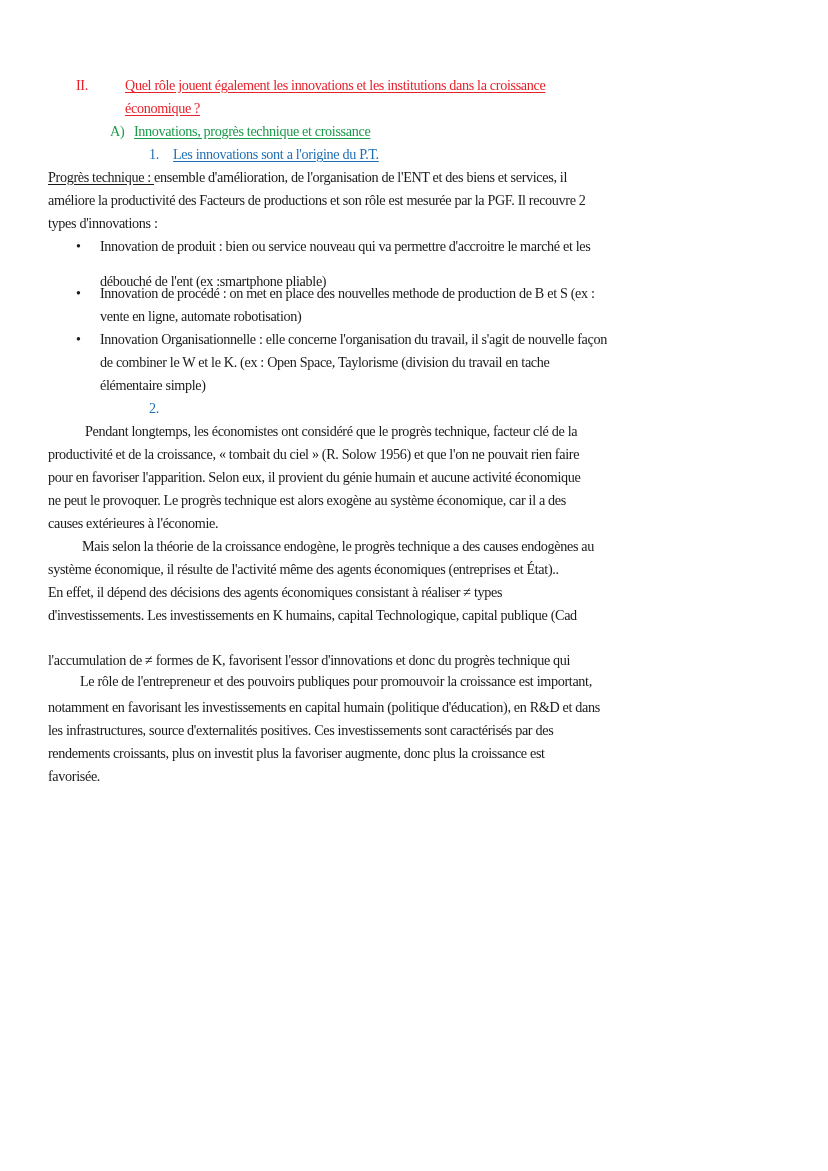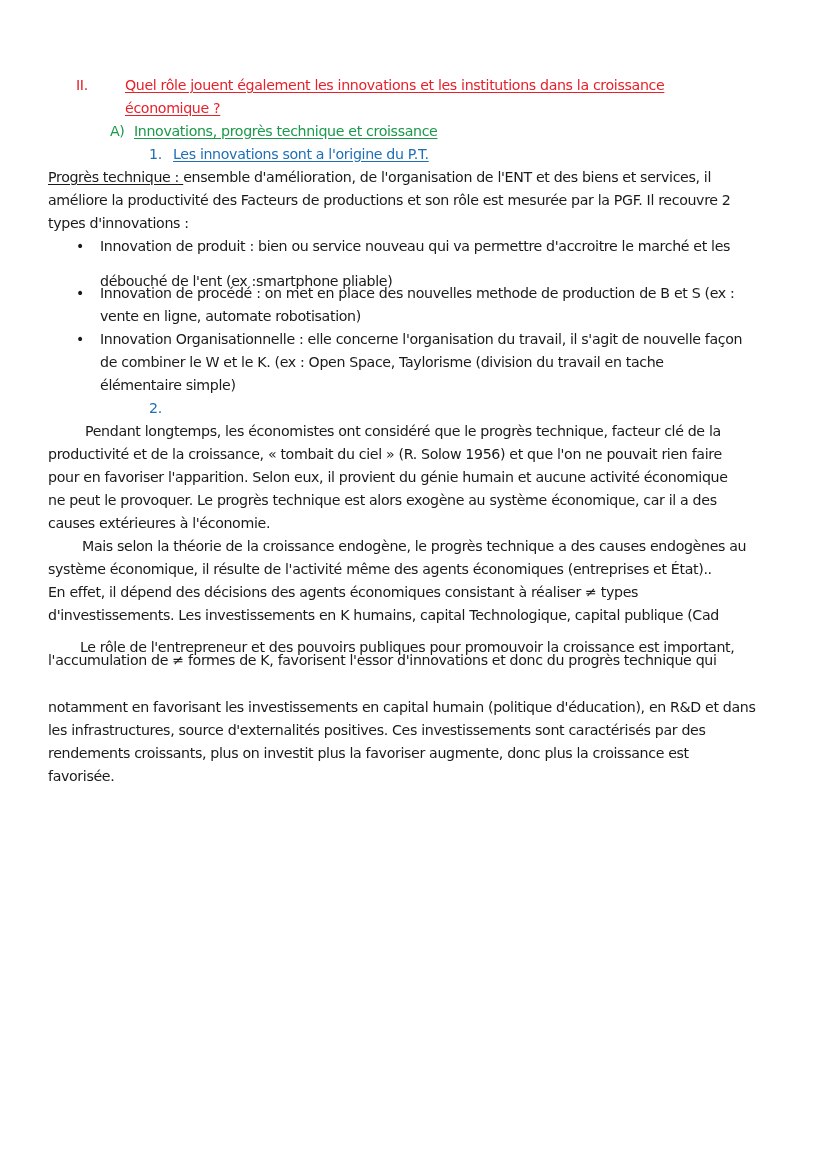--- a/index.html
+++ b/index.html
@@ -1,18 +1,18 @@
 <!DOCTYPE html>
 <html><head>
   <meta charset="utf-8">
   <style>
     html, body { margin: 0; padding: 0; background: #ffffff; }
     body { width: 828px; height: 1171px; position: relative; overflow: hidden;
       font-family: "DejaVu Sans", sans-serif; color: #1a1a1a; }
-    .page { position: absolute; left: 0; top: 0; width: 828px; height: 1171px; background: #fff; }
+    .page { position: absolute; left: 0; top: 0; width: 828px; height: 1171px; background: #fff; font-family: Liberation Serif, serif; }
     .line { position: absolute; white-space: nowrap; font-size: 14.2px; line-height: 23px; letter-spacing: -0.35px; }
     .u { text-decoration: underline; text-underline-offset: 2px; }
     .red { color: #e8202a; }
     .green { color: #1a9a4a; }
     .blue { color: #1f6fb5; }
     .bullet { position: absolute; font-size: 14px; line-height: 23px; }
   </style>
 </head>
 <body>
 
@@ -54,19 +54,19 @@
   <div class="line" style="left:48px; top:466px;">pour en favoriser l'apparition. Selon eux, il provient du génie humain et aucune activité économique</div>
   <div class="line" style="left:48px; top:489px;">ne peut le provoquer. Le progrès technique est alors exogène au système économique, car il a des</div>
   <div class="line" style="left:48px; top:512px;">causes extérieures à l'économie.</div>
 
   <div class="line" style="left:82px; top:535px;">Mais selon la théorie de la croissance endogène, le progrès technique a des causes endogènes au</div>
   <div class="line" style="left:48px; top:558px;">système économique, il résulte de l'activité même des agents économiques (entreprises et État)..</div>
   <div class="line" style="left:48px; top:581px;">En effet, il dépend des décisions des agents économiques consistant à réaliser ≠ types</div>
   <div class="line" style="left:48px; top:604px;">d'investissements. Les investissements en K humains, capital Technologique, capital publique (Cad</div>
   <div class="line" style="left:48px; top:627px;margin-top:22px;">l'accumulation de ≠ formes de K, favorisent l'essor d'innovations et donc du progrès technique qui</div>
 
-  <div class="line" style="left:80px; top:636px;">Le rôle de l'entrepreneur et des pouvoirs publiques pour promouvoir la croissance est important,</div>
+  <div class="line" style="left:80px; top:670px;">Le rôle de l'entrepreneur et des pouvoirs publiques pour promouvoir la croissance est important,</div>
   <div class="line" style="left:48px; top:696px;">notamment en favorisant les investissements en capital humain (politique d'éducation), en R&amp;D et dans</div>
   <div class="line" style="left:48px; top:719px;">les infrastructures, source d'externalités positives. Ces investissements sont caractérisés par des</div>
   <div class="line" style="left:48px; top:742px;">rendements croissants, plus on investit plus la favoriser augmente, donc plus la croissance est</div>
   <div class="line" style="left:48px; top:765px;">favorisée.</div>
 
 </div>
 
 </body></html>

